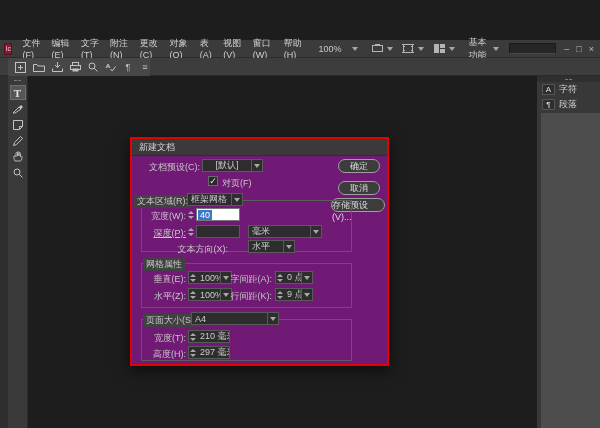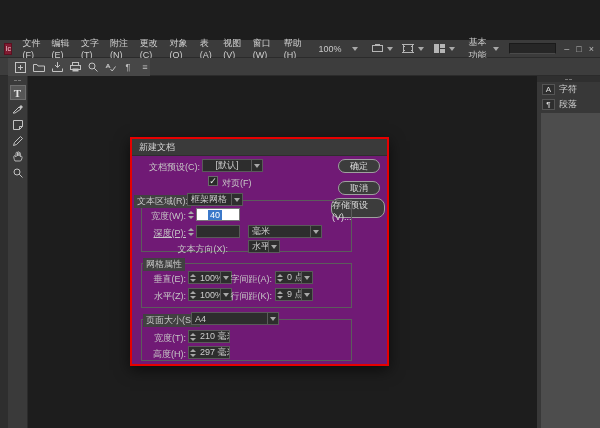--- a/index.html
+++ b/index.html
@@ -45,21 +45,21 @@
   
   .dialog{left:130px;top:97px;width:259px;height:229px;border:2px solid #e60000;background:#701a75;box-shadow:0 4px 14px rgba(0,0,0,.6);}
   .dlg-title{height:17px;background:#3a3a3a;border-bottom:1px solid #2e2e2e;display:flex;align-items:center;padding-left:7px;color:#d6d6d6;}
   .lab{position:absolute;color:#c6c6c6;text-align:right;white-space:nowrap;}
   .field{position:absolute;height:13px;background:#2d2d2d;border:1px solid #5a5a5a;display:flex;align-items:center;color:#ccc;}
   .field .val{flex:1;padding:0 3px;white-space:nowrap;overflow:hidden;}
   .field .cap{width:11px;align-self:stretch;border-left:1px solid #5a5a5a;display:flex;align-items:center;justify-content:center;}
   .spin{position:absolute;width:8px;height:13px;display:flex;flex-direction:column;align-items:center;justify-content:center;gap:2px;}
   .spin .u{width:0;height:0;border-left:3px solid transparent;border-right:3px solid transparent;border-bottom:3px solid #a8a8a8;}
   .spin .d{width:0;height:0;border-left:3px solid transparent;border-right:3px solid transparent;border-top:3px solid #a8a8a8;}
-  .winput{position:absolute;height:13px;background:#fff;border:1px solid #777;display:flex;align-items:center;padding-left:11px;}
+  .winput{position:absolute;height:13px;background:#fff;border:1px solid #777;display:flex;align-items:center;padding-left:1px;}
   .winput .sel{background:#3b78c9;color:#fff;padding:0 2px;font-size:9px;}
   .group{position:absolute;border:1px solid #5c5c5c;}
   .legend{position:absolute;background:#414141;padding:0 3px;color:#c6c6c6;white-space:nowrap;}
   .cb{position:absolute;width:10px;height:10px;background:#2a2a2a;border:1px solid #6a6a6a;color:#e8e8e8;font-size:9px;line-height:9px;text-align:center;}
   .btn{position:absolute;border:1px solid #a0a0a0;border-radius:8px;background:#3c3c3c;color:#dcdcdc;display:flex;align-items:flex-start;justify-content:center;font-size:9px;}
   svg{display:block;}
 </style>
 </head>
 <body>
 
@@ -260,21 +260,21 @@
       <span>✓</span>
     </div>
     <span class="lab" style="left:90px;top:38px;text-align:center;">对页(F)</span>
 
     <div class="btn" style="left:206px;top:20px;width:42px;height:14px;">
         <span>确定</span>
       </div>
     <div class="btn" style="left:206px;top:42px;width:42px;height:14px;">
         <span>取消</span>
       </div>
-    <div class="btn" style="left:199px;top:59px;width:54px;height:20px;">
+    <div class="btn" style="left:199px;top:59px;width:54px;height:14px;">
         <span>存储预设(V)...</span>
       </div>
 
     <div class="group" style="left:9px;top:61px;width:211px;height:52px;"></div>
     <span class="legend" style="left:2px;top:56px;text-align:right;">文本区域(R):</span>
     <div class="field" style="left:55px;top:54px;width:56px;">
       <span class="val">框架网格</span>
       <span class="cap">
           <span class="arr"></span>
         </span>
@@ -298,21 +298,21 @@
       <span class="val"></span>
     </div>
     <div class="field" style="left:116px;top:86px;width:74px;">
       <span class="val">毫米</span>
       <span class="cap">
           <span class="arr"></span>
         </span>
     </div>
 
     <span class="lab" style="left:36px;top:104px;width:60px;">文本方向(X):</span>
-    <div class="field" style="left:116px;top:101px;width:32px;">
+    <div class="field" style="left:116px;top:101px;width:47px;">
       <span class="val">水平</span>
       <span class="cap">
           <span class="arr"></span>
         </span>
     </div>
 
     <div class="group" style="left:9px;top:124px;width:211px;height:45px;"></div>
     <span class="legend" style="left:11px;top:119px;">网格属性</span>
 
     <span class="lab" style="left:14px;top:134px;width:40px;">垂直(E):</span>

